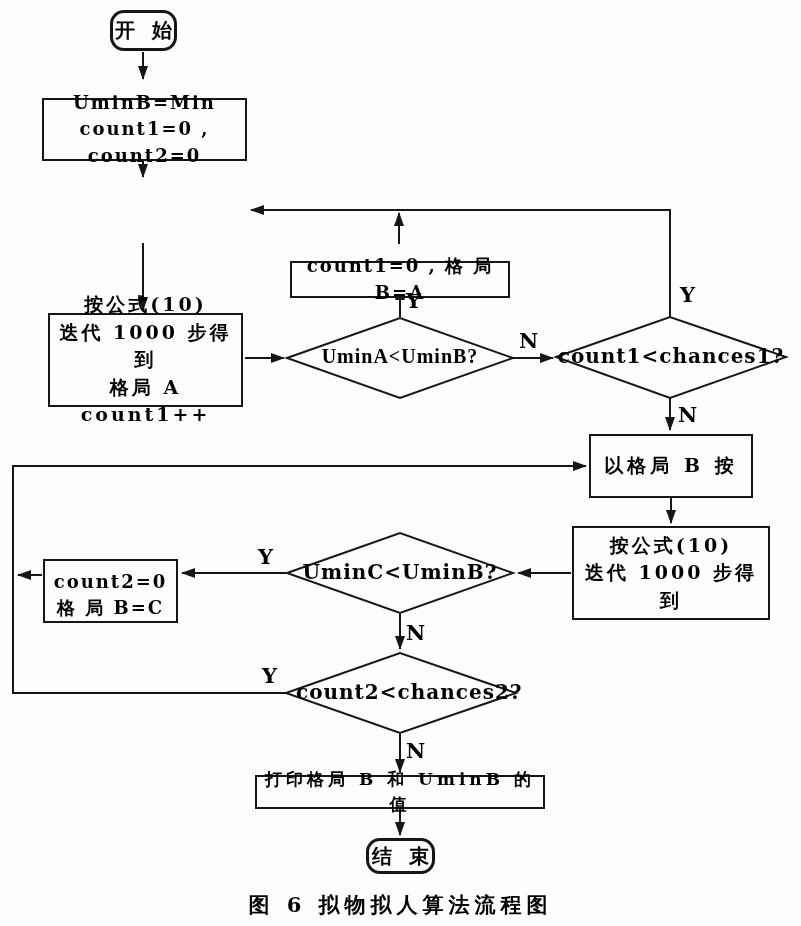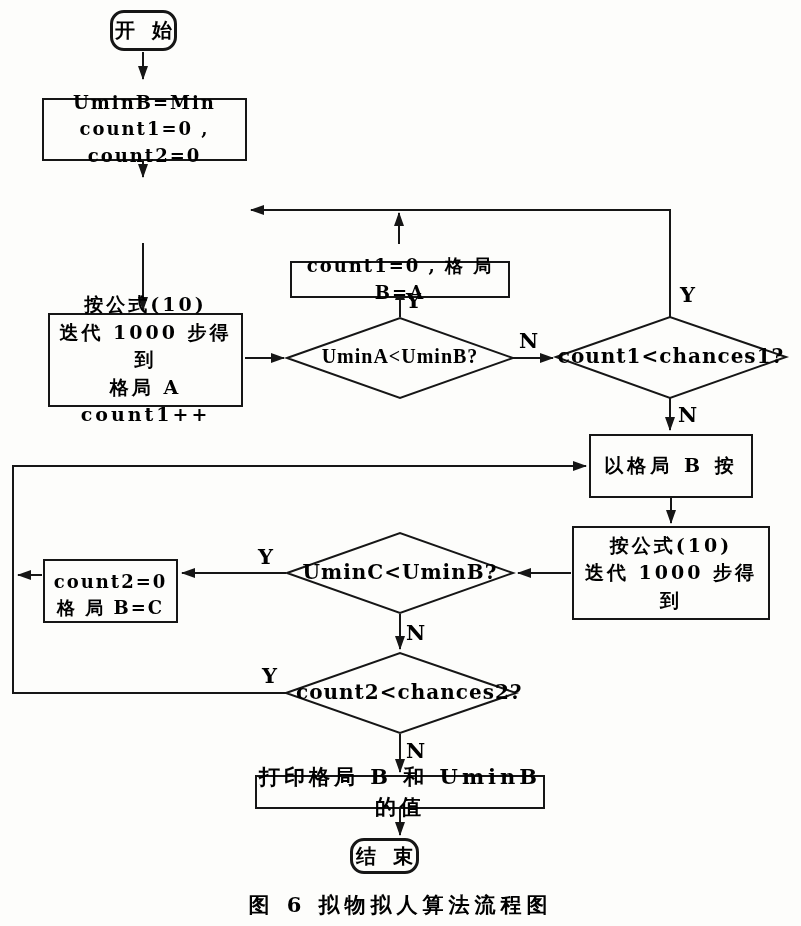--- a/index.html
+++ b/index.html
@@ -102,25 +102,25 @@
   <div class="node cjk" style="left:572px;top:526px;width:198px;height:94px;letter-spacing:3px;font-size:19px;">
     <div>按公式(10)</div>
     <div>迭代 1000 步得到</div>
   </div>
 
   <div class="node mix" style="left:43px;top:543px;width:135px;height:64px;justify-content:flex-end;">
     <div>count2=0</div>
     <div>格 局 B=C</div>
   </div>
 
-  <div class="node cjk" style="left:255px;top:775px;width:290px;height:34px;letter-spacing:4px;font-size:21px;">
+  <div class="node cjk" style="left:255px;top:775px;width:290px;height:34px;letter-spacing:4px;font-size:17px;">
     <div>打印格局 B 和 UminB 的值</div>
   </div>
 
-  <div class="node terminal cjk" style="left:350px;top:838px;width:69px;height:36px;">
+  <div class="node terminal cjk" style="left:366px;top:838px;width:69px;height:36px;">
     <span style="margin-right:-5px;">结 束</span>
   </div>
 
   <div class="dlabel" style="left:290px;top:345px;width:220px;font-family:Liberation Serif, serif;">UminA&lt;UminB?</div>
   <div class="dlabel" style="left:556px;top:344px;width:230px;">count1&lt;chances1?</div>
   <div class="dlabel" style="left:290px;top:560px;width:220px;">UminC&lt;UminB?</div>
   <div class="dlabel" style="left:276px;top:680px;width:226px;margin-left:20px;">count2&lt;chances2?</div>
 
   <div class="ynlabel" style="left:406px;top:288px;">Y</div>
   <div class="ynlabel" style="left:519px;top:328px;">N</div>

